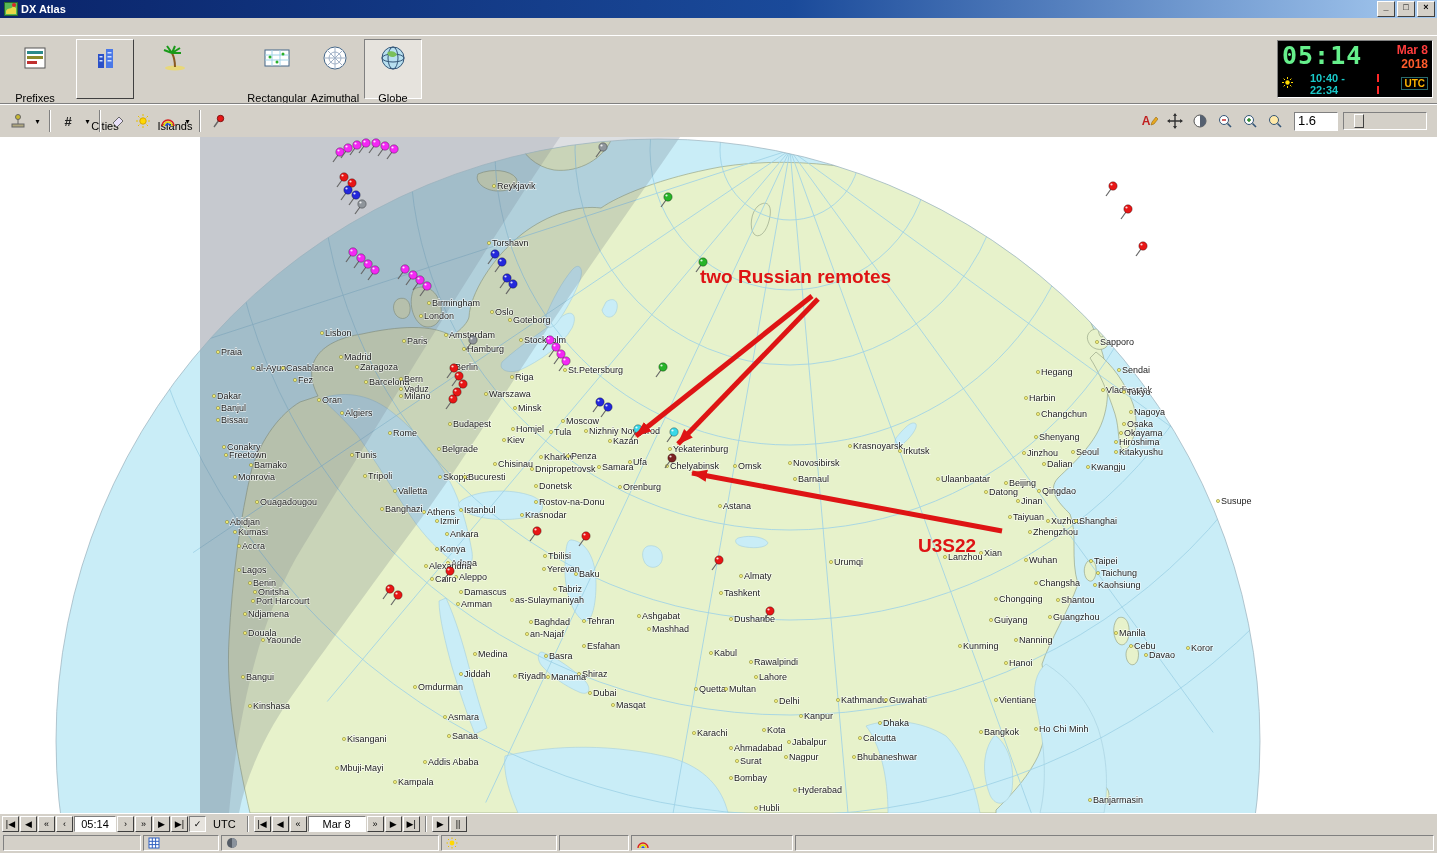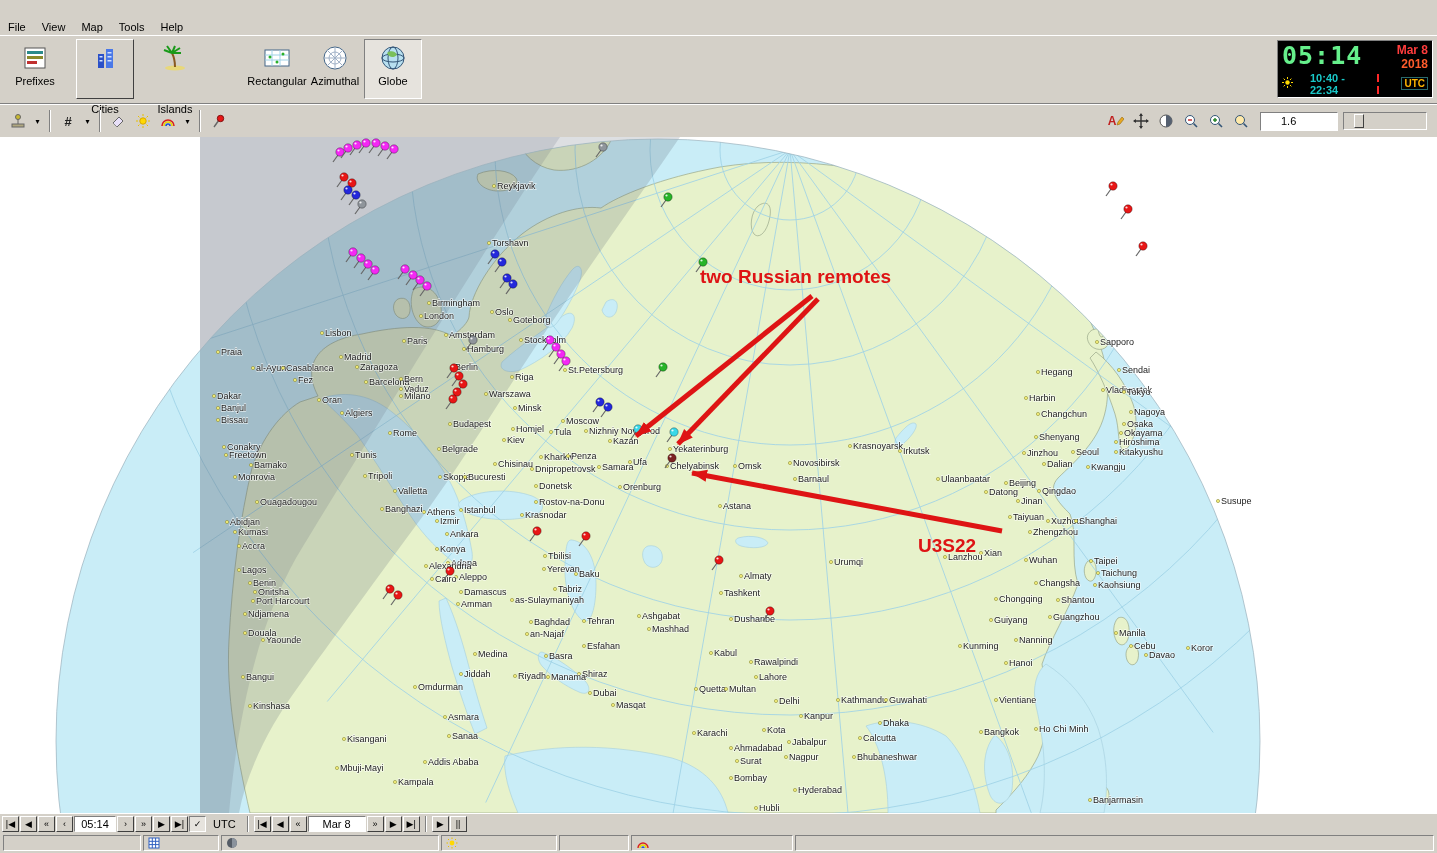--- a/index.html
+++ b/index.html
@@ -17,21 +17,21 @@
     text-align:center;font-weight:bold;color:#000;}
   
   .menubar{position:absolute;top:18px;left:0;right:0;height:17px;display:flex;align-items:center;
     border-bottom:1px solid #fff;}
   .menu-item{padding:1px 8px;}
   
   .toolbar1{position:absolute;top:35px;left:0;right:0;height:68px;border-top:1px solid #fff;
     display:flex;align-items:flex-start;padding:3px 0 0 6px;}
   .tb1-btn{width:58px;height:60px;display:flex;flex-direction:column;align-items:center;
     padding-top:4px;box-sizing:border-box;border:1px solid transparent;}
-  .tb1-btn .cap{margin-top:3px;}
+  .tb1-btn .cap{margin-top:20px;}
   .tb1-raised{border-color:#fff #404040 #404040 #fff;background:#d4d0c8;}
   .tb1-sunken{border-color:#808080 #fff #fff #808080;background:#e6e3dd;}
   .gap-lg{margin-left:44px;}
   .gap-sm{margin-left:12px;gap:28px;}
   .icon26{width:28px;height:28px;}
   
   .clockpanel{position:absolute;right:4px;top:4px;width:156px;height:58px;background:#000;
     border:1px solid;border-color:#808080 #fff #fff #808080;box-sizing:border-box;
     display:flex;flex-direction:column;justify-content:space-between;padding:2px 4px;}
   .crow1{display:flex;align-items:flex-start;}
@@ -44,21 +44,21 @@
   .pausebars i{display:inline-block;width:2px;height:8px;background:#ff2828;margin:0 1px;}
   .tz{color:#ffb400;font-weight:bold;font-size:10px;border:1px solid #2a6a6a;padding:0 2px;margin-left:2px;}
   
   .toolbar2{position:absolute;top:103px;left:0;right:0;height:34px;border-top:1px solid #808080;
     box-shadow:inset 0 1px 0 #fff;display:flex;align-items:center;padding:0 6px;gap:1px;}
   .tb2-btn{width:24px;height:24px;display:flex;align-items:center;justify-content:center;box-sizing:border-box;}
   .tb2-drop{width:13px;height:24px;display:flex;align-items:center;justify-content:center;font-size:8px;}
   .tb2-sep{width:0;height:22px;border-left:1px solid #808080;border-right:1px solid #fff;margin:0 4px;}
   .tb2-right{margin-left:auto;display:flex;align-items:center;gap:1px;}
   .zoom-box{width:36px;height:17px;background:#fff;border:1px solid;border-color:#808080 #fff #fff #808080;
-    font-size:11px;padding:0 20px;line-height:16px;margin-left:6px;}
+    font-size:13px;padding:0 3px;line-height:16px;margin-left:6px;}
   .zoom-slider{width:82px;height:16px;margin:0 4px;position:relative;border:1px solid;
     border-color:#808080 #fff #fff #808080;background:#d4d0c8;}
   .zoom-thumb{position:absolute;left:10px;top:1px;width:8px;height:12px;background:#d4d0c8;
     border:1px solid;border-color:#fff #404040 #404040 #fff;}
   .hash-glyph{font-weight:bold;font-size:13px;color:#222;}
   .label-a{color:#c02020;font-weight:bold;font-size:12px;}
   
   .map-area{position:absolute;top:137px;left:0;width:1437px;height:676px;background:#1d4ed8;}
   .citylabel{font-size:9px;fill:#222;font-family:"Liberation Sans",sans-serif;
     paint-order:stroke;stroke:rgba(255,255,255,0.65);stroke-width:1.4px;}
@@ -78,28 +78,37 @@
   .statusbar{position:absolute;top:833px;left:0;right:0;height:20px;display:flex;align-items:center;padding:0 2px;}
   .sb-panel{height:16px;margin:0 1px;border:1px solid;border-color:#808080 #fff #fff #808080;
     display:flex;align-items:center;padding:0 4px;box-sizing:border-box;}
   .w1{width:138px;}.w2{width:76px;}.w3{width:218px;}.w4{width:116px;}.w5{width:70px;}.w6{width:162px;}.wf{flex:1;}
 </style>
 </head>
 <body>
 
 <div class="screen">
 
-
-  <div class="menubar">
-    <span class="menu-item">File</span>
-    <span class="menu-item">View</span>
-    <span class="menu-item">Map</span>
-    <span class="menu-item">Tools</span>
-    <span class="menu-item">Help</span>
+  <div class="titlebar">
+    <span class="app-icon">
+      <svg width="14" height="14" viewBox="0 0 14 14">
+          <rect width="14" height="14" fill="#2a6a2a"></rect>
+          <rect x="1" y="1" width="12" height="12" fill="#58b858"></rect>
+          <path d="M2,9 C4,5 7,8 9,4 L12,6 L12,12 L2,12 Z" fill="#e8d848"></path>
+          <circle cx="10" cy="3" r="2" fill="#d82828"></circle>
+        </svg>
+    </span>
+    <span class="title-text">DX Atlas</span>
+    <span class="win-btns">
+      <span class="wbtn">_</span>
+      <span class="wbtn">□</span>
+      <span class="wbtn">×</span>
+    </span>
   </div>
+
 
   <div class="toolbar1">
     <div class="tb1-btn">
       <span class="icon26">
         <svg width="28" height="28" viewBox="0 0 28 28">
             <rect x="4" y="4" width="20" height="20" fill="#fff" stroke="#555"></rect>
             <rect x="6" y="7" width="16" height="3" fill="#2a8a8a"></rect>
             <rect x="6" y="12" width="16" height="3" fill="#8a8a2a"></rect>
             <rect x="6" y="17" width="10" height="3" fill="#c03030"></rect>
           </svg>

